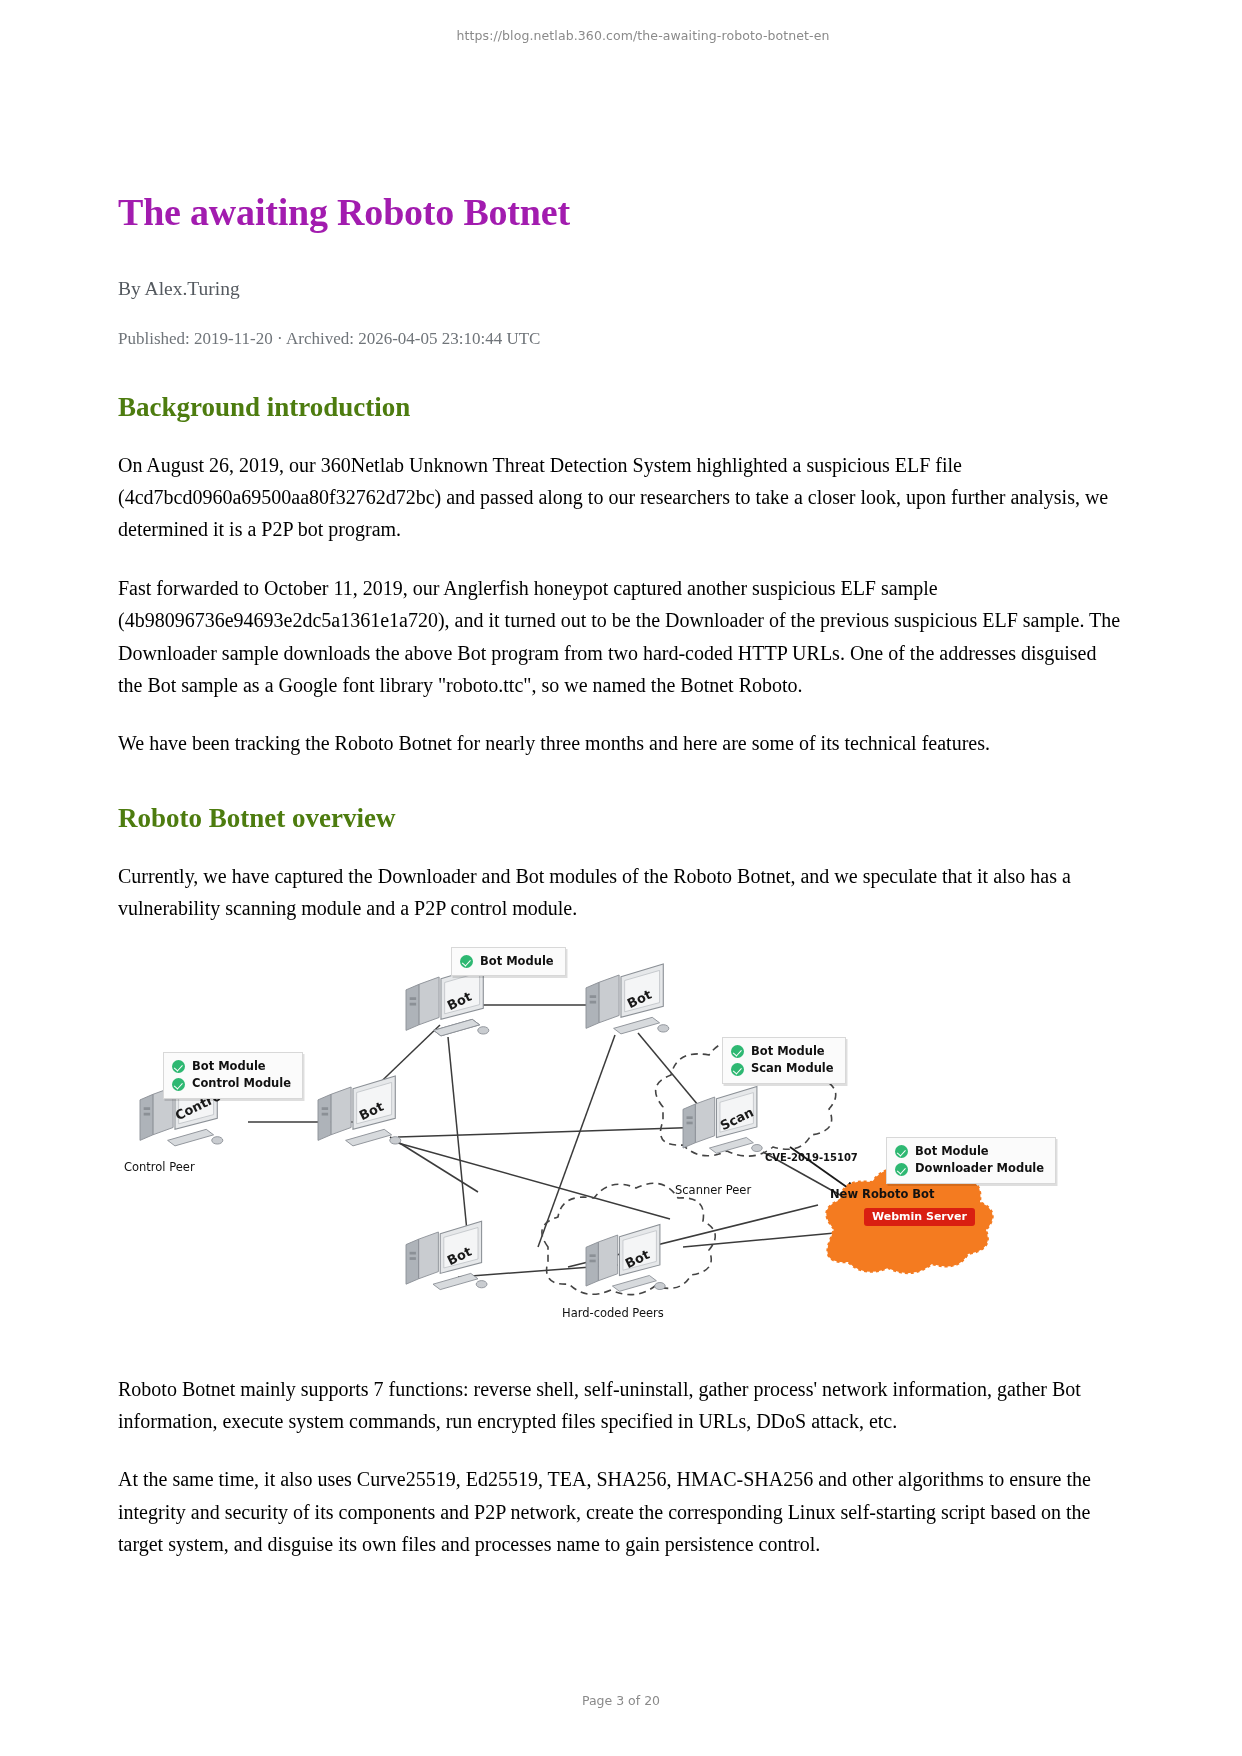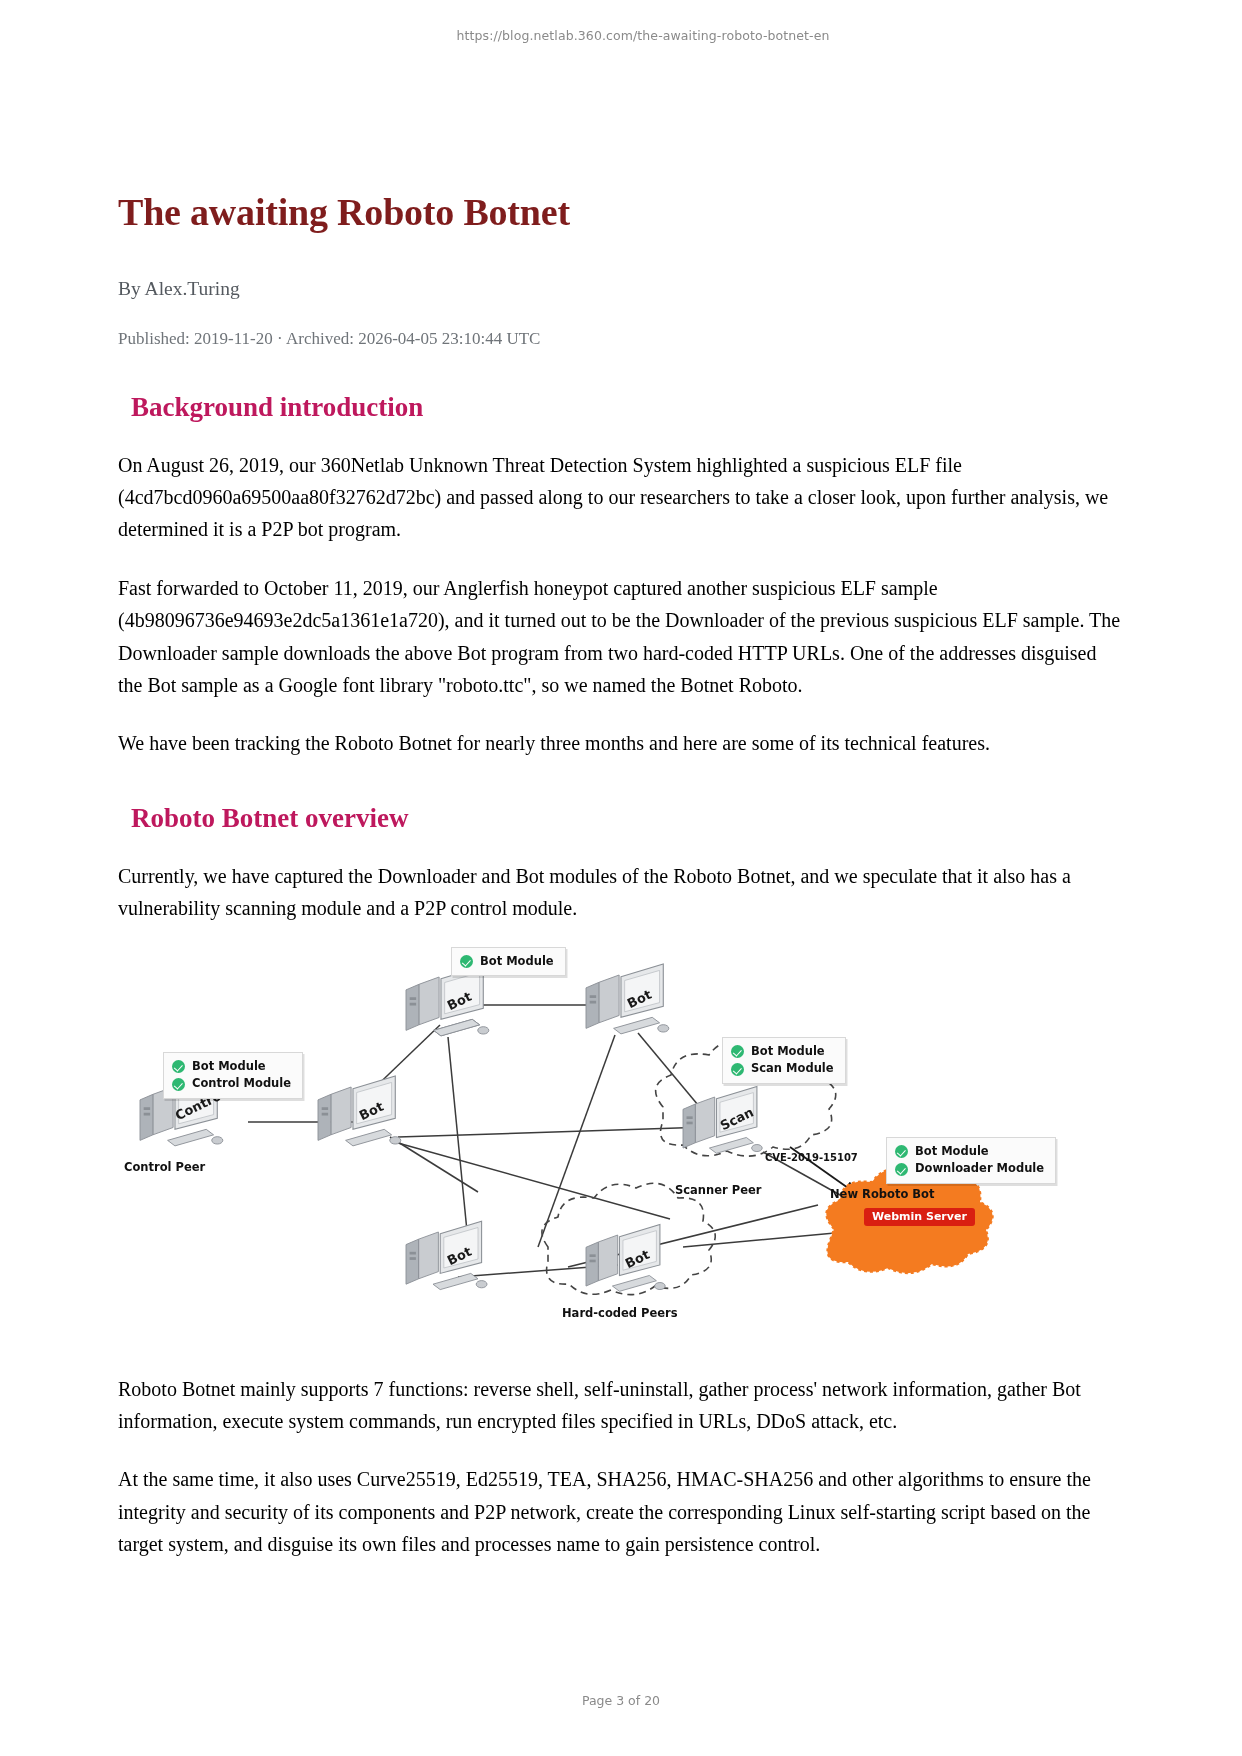--- a/index.html
+++ b/index.html
@@ -38,38 +38,38 @@
     position: absolute;
     top: 190px;
     left: 118px;
     width: 1006px;
   }
   h1.doc-title {
     font-size: 38px;
     font-weight: bold;
     margin: 0 0 0 0;
     letter-spacing: -0.2px;
-    color: #7f1d1d;
+    color: #a21caf;
     line-height: 1.2;
   }
   .byline {
     margin-top: 42px;
     font-size: 19.5px;
     color: #54595f;
   }
   .pubinfo {
     margin-top: 29px;
     font-size: 17px;
     color: #6f7479;
   }
   h2.section {
     font-size: 27px;
     font-weight: bold;
-    margin: 43px 0 0 13px;
-    color: #be185d;
+    margin: 43px 0 0 0;
+    color: #4d7c0f;
   }
   p.para {
     font-size: 20px;
     line-height: 1.62;
     margin: 26px 0 0 0;
     color: #000000;
     text-align: left;
   }
   
   .diagram {
@@ -119,21 +119,21 @@
     width: 4px;
     height: 6.5px;
     border: solid #fff;
     border-width: 0 1.7px 1.7px 0;
     transform: rotate(42deg);
   }
   .node-label {
     position: absolute;
     font-family: "DejaVu Sans", "Liberation Sans", sans-serif;
     font-size: 11.5px;
-    font-weight: bold;
+    font-weight: normal;
     color: #111;
     white-space: nowrap;
     text-align: center;
   }
   .cve-label {
     position: absolute;
     font-family: "DejaVu Sans", "Liberation Sans", sans-serif;
     font-size: 10px;
     font-weight: bold;
     color: #111;

